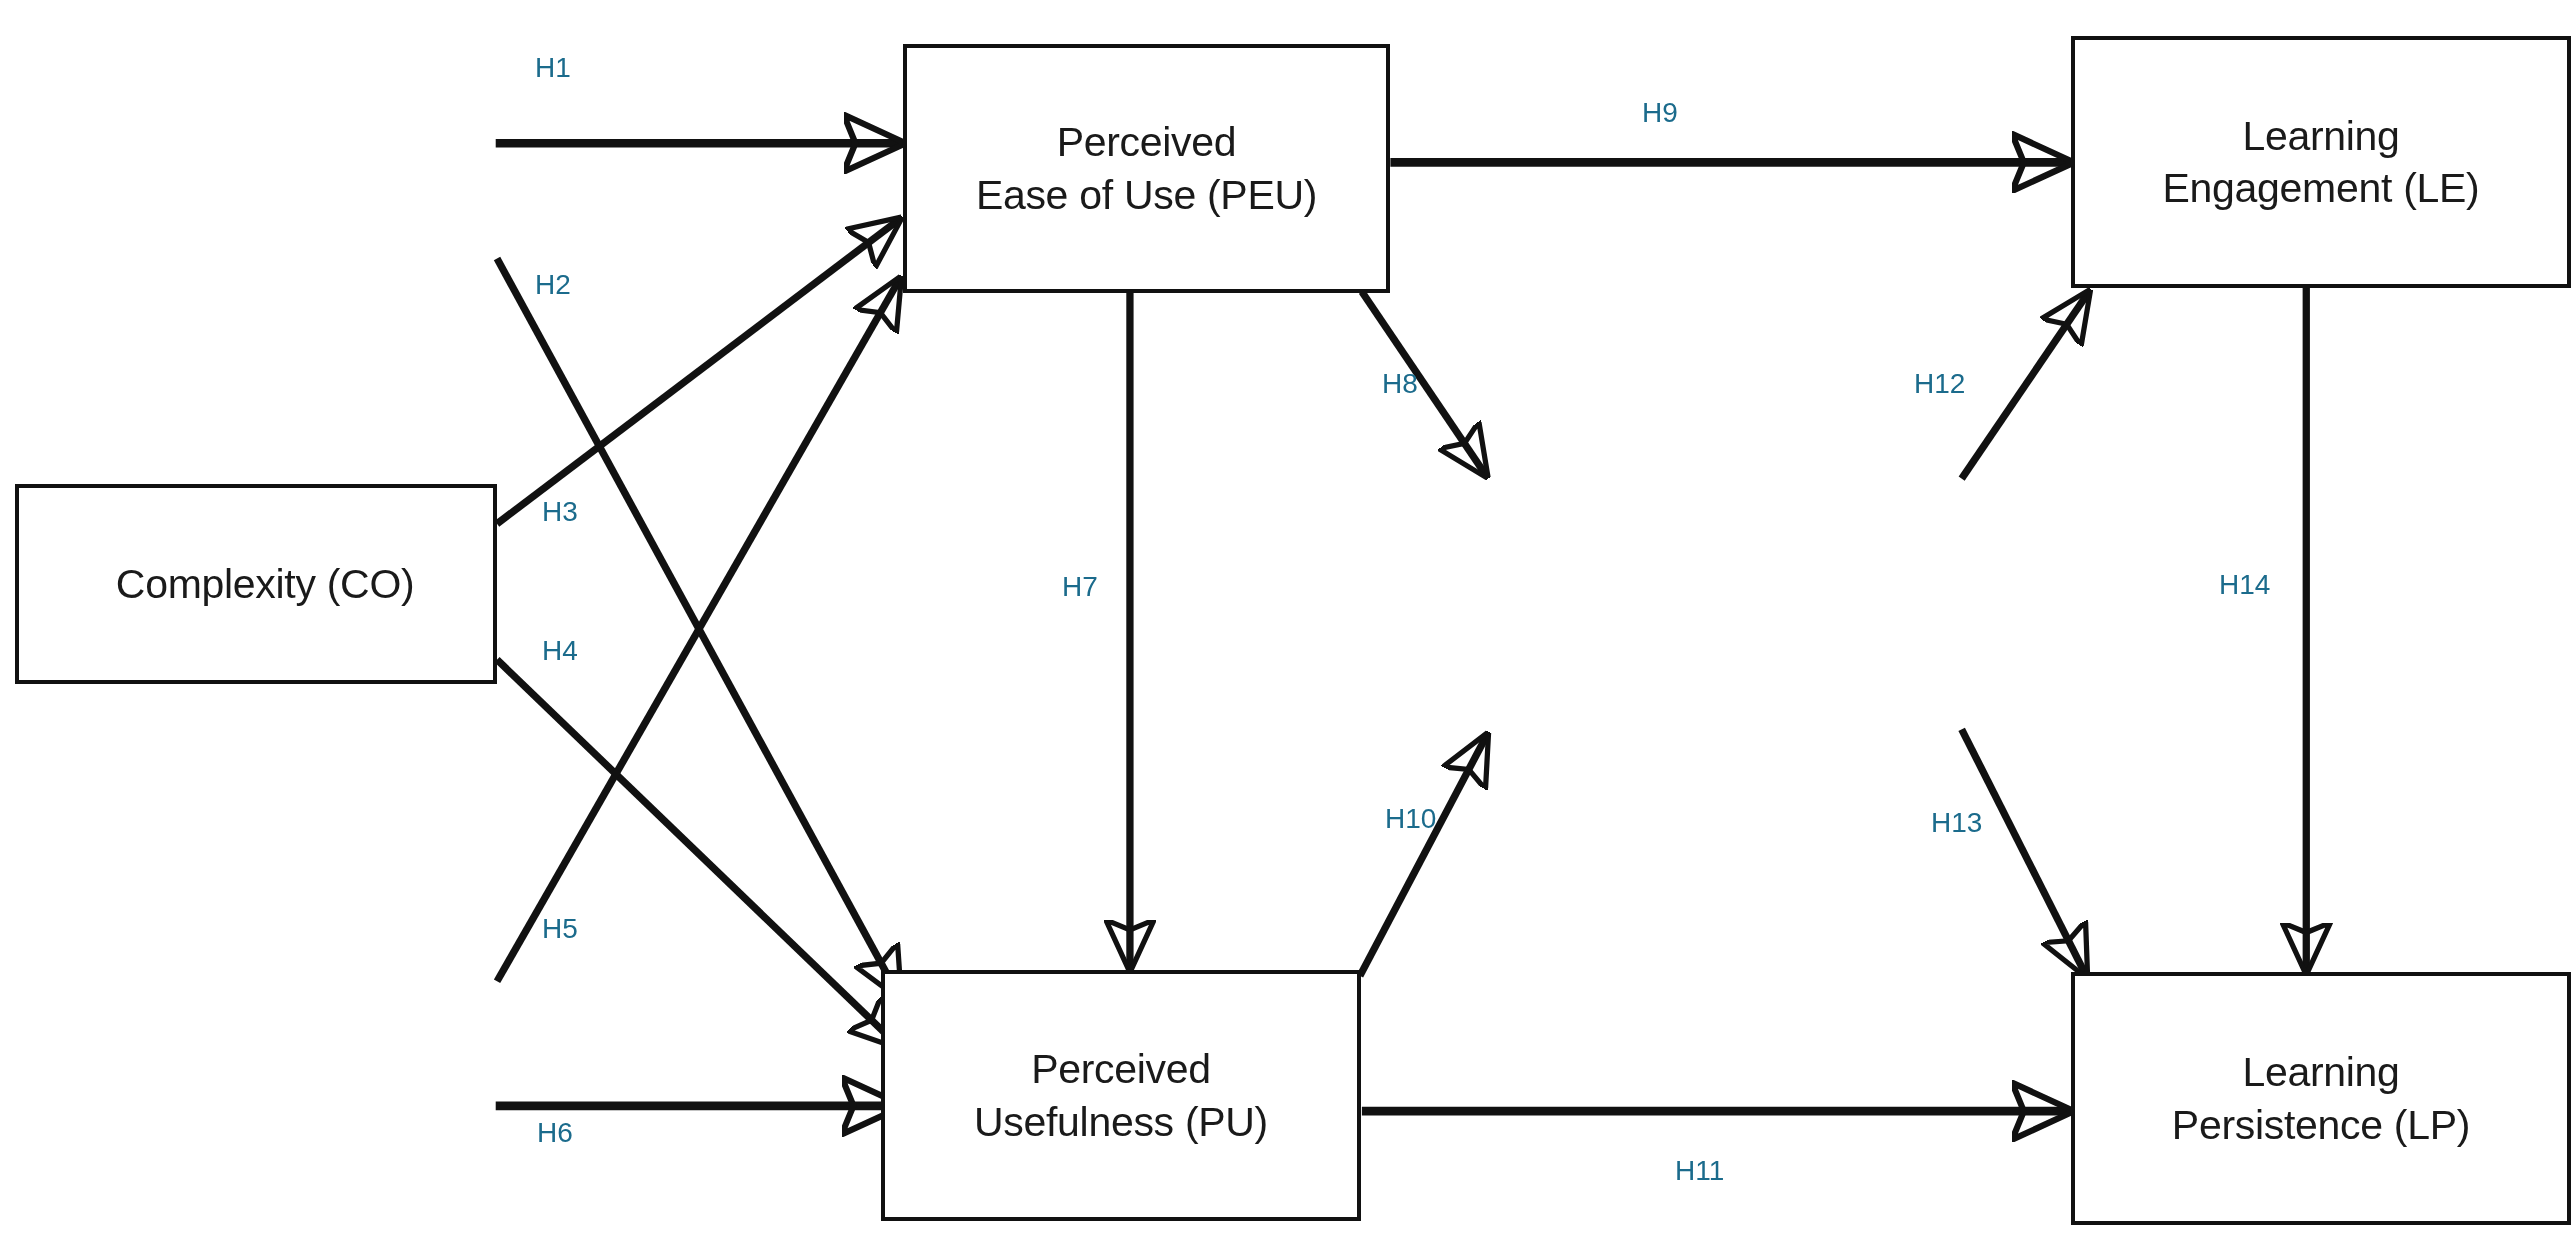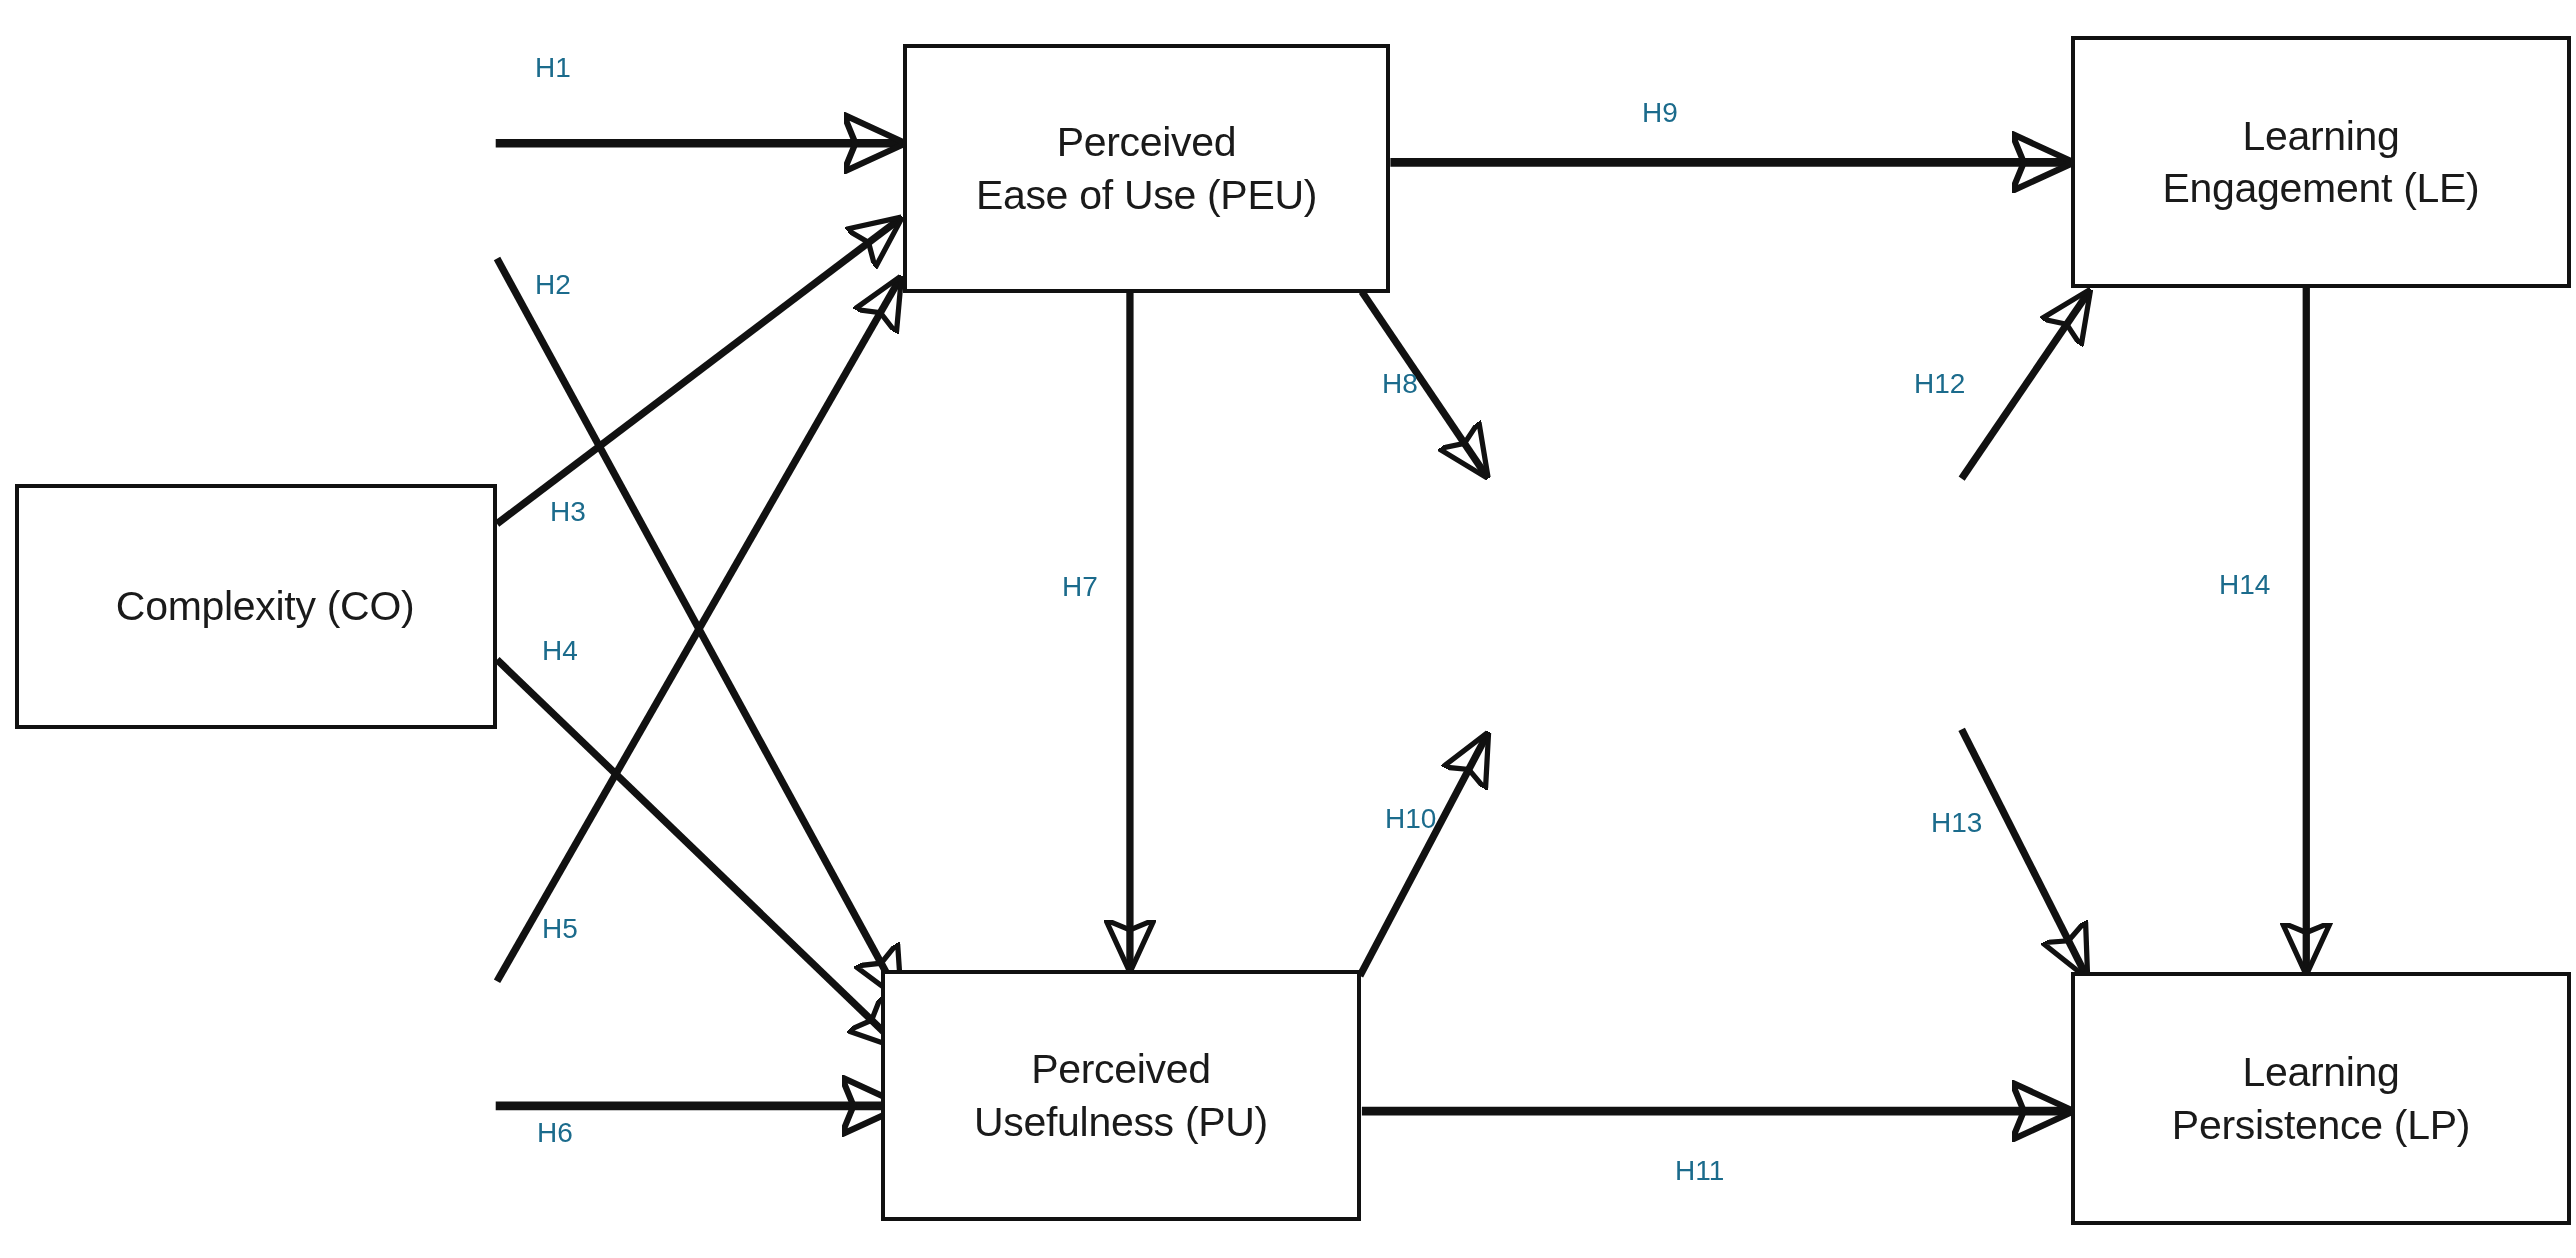--- a/index.html
+++ b/index.html
@@ -82,21 +82,21 @@
     <line x1="2055" y1="1676" x2="3124" y2="1676" stroke-width="13" marker-end="url(#ah)"></line>
 
     <line x1="2960" y1="722" x2="3152" y2="440" stroke-width="11" marker-end="url(#ah)"></line>
 
     <line x1="2960" y1="1100" x2="3148" y2="1472" stroke-width="11" marker-end="url(#ah)"></line>
 
     <line x1="3480" y1="434" x2="3480" y2="1466" stroke-width="11" marker-end="url(#ah)"></line>
   </svg>
 
 
-  <div class="node" style="left:14.6px; top:484px;  width:482px; height:245px;padding-left:19px;">
+  <div class="node" style="left:14.6px; top:484px;  width:482px; height:200px;padding-left:19px;">
     <span>Complexity (CO)</span>
   </div>
 
 
   <div class="node" style="left:903px; top:44px;   width:487px; height:249px;">
     <span>Perceived
 Ease of Use (PEU)</span>
   </div>
 
   <div class="node" style="left:881px; top:970px; width:480px; height:251px;">
@@ -110,21 +110,21 @@
 Engagement (LE)</span>
   </div>
 
   <div class="node" style="left:2071px; top:972px; width:500px; height:253px;">
     <span>Learning
 Persistence (LP)</span>
   </div>
 
   <div class="hlabel" style="left:535px;  top:52px;">H1</div>
   <div class="hlabel" style="left:535px;  top:269px;">H2</div>
-  <div class="hlabel" style="left:542px;  top:496px;margin-left:8px;">H3</div>
+  <div class="hlabel" style="left:542px;  top:496px;">H3</div>
   <div class="hlabel" style="left:542px;  top:635px;">H4</div>
   <div class="hlabel" style="left:542px;  top:913px;">H5</div>
   <div class="hlabel" style="left:537px;  top:1117px;">H6</div>
   <div class="hlabel" style="left:1062px; top:571px;">H7</div>
   <div class="hlabel" style="left:1382px; top:368px;">H8</div>
   <div class="hlabel" style="left:1642px; top:97px;">H9</div>
   <div class="hlabel" style="left:1385px; top:803px;">H10</div>
   <div class="hlabel" style="left:1675px; top:1115px;margin-top:40px;">H11</div>
   <div class="hlabel" style="left:1914px; top:368px;">H12</div>
   <div class="hlabel" style="left:1901px; top:807px;margin-left:30px;">H13</div>

